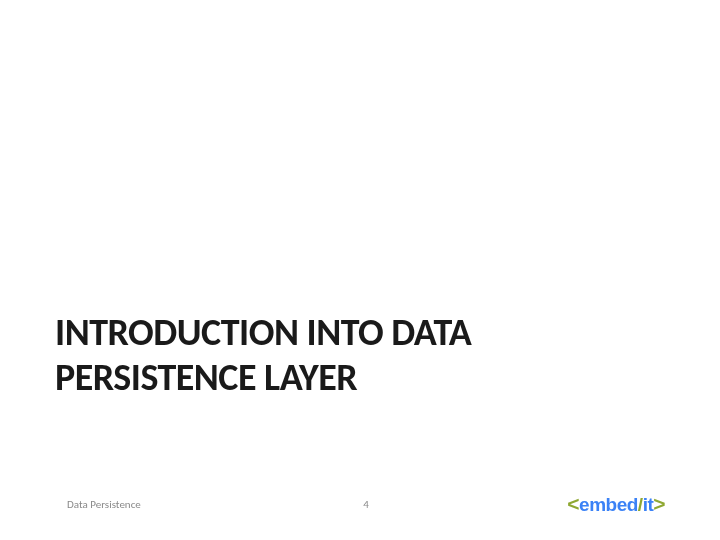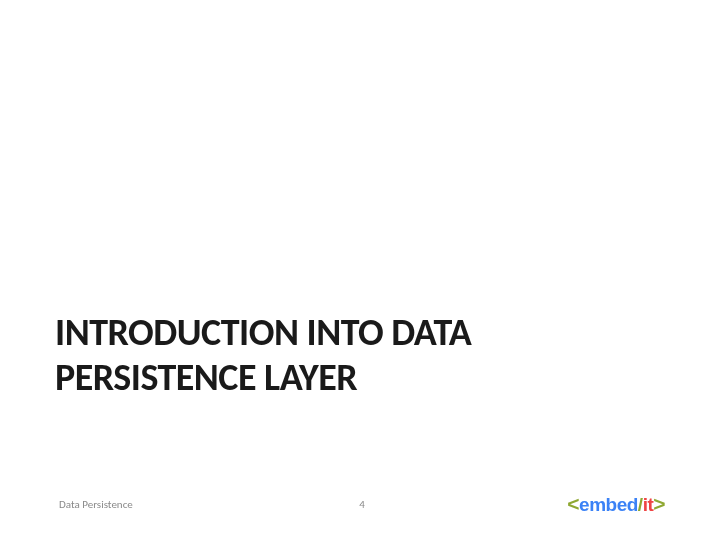--- a/index.html
+++ b/index.html
@@ -31,21 +31,21 @@
     .heading {
       font-size: 38px;
       font-weight: 700;
       color: #1a1a1a;
       letter-spacing: -0.5px;
       line-height: 1.18;
     }
     .footer {
       position: absolute;
       bottom: 24px;
-      left: 4px;
+      left: 12px;
       right: 0;
       display: flex;
       align-items: center;
       padding: 0 55px;
     }
     .footer-left {
       font-size: 11px;
       color: #8a8a8a;
       flex: 0 0 auto;
     }
@@ -74,21 +74,21 @@
       color: #8fa832;
       font-size: 21px;
     }
     .logo-embed {
       color: #3b82f6;
     }
     .logo-slash {
       color: #8fa832;
     }
     .logo-it {
-      color: #ef4444;
+      color: #3b82f6;
     }
   </style>
 </head>
 <body>
 
 <div class="slide">
   <div class="content-area">
     <h1 class="heading">INTRODUCTION INTO DATA PERSISTENCE LAYER</h1>
   </div>
 

